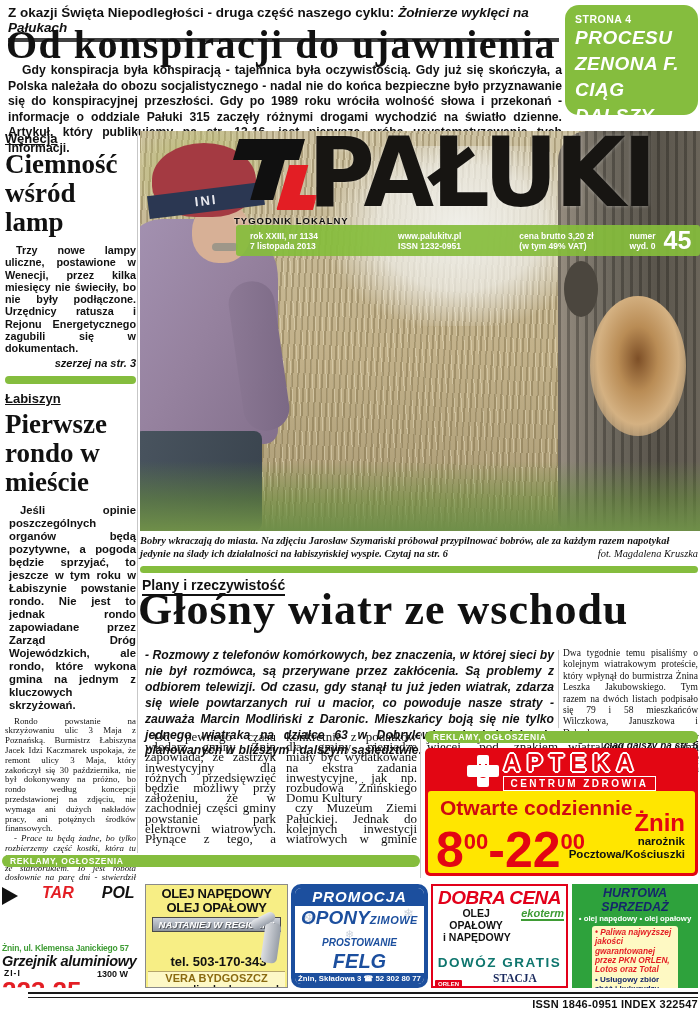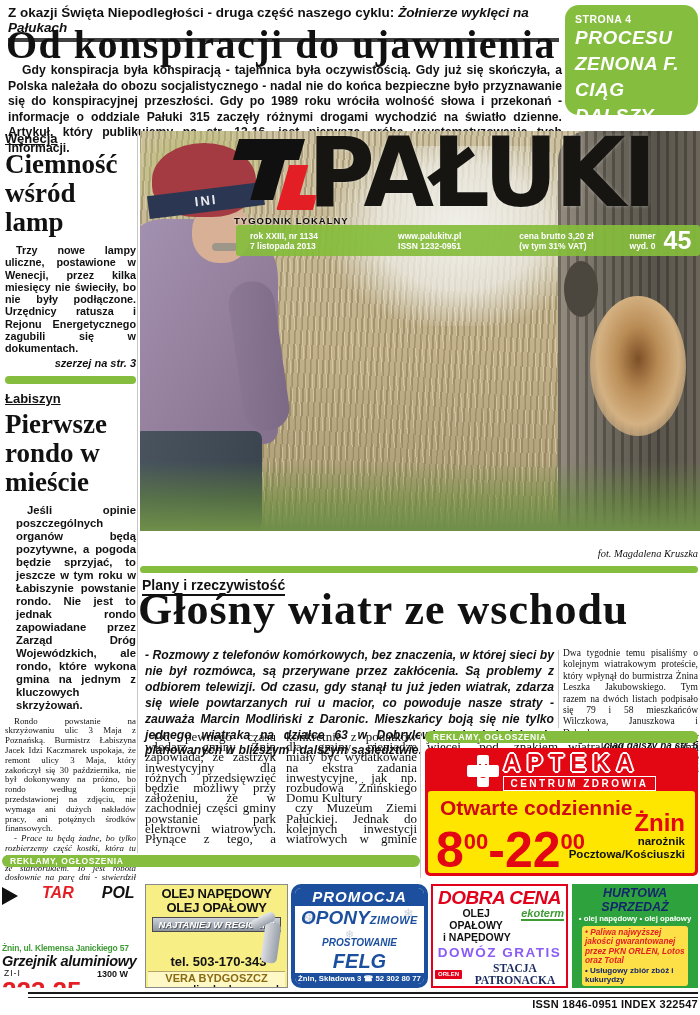--- a/index.html
+++ b/index.html
@@ -21,21 +21,21 @@
   
   .leftcol{left:5px;top:131px;width:131px;}
   .seclabel{font-weight:bold;font-size:13px;text-decoration:underline;margin:0 0 4px 0;}
   .lh2{font-family:"Liberation Serif",serif;font-weight:bold;font-size:27px;line-height:29px;
        margin:2px 0 7px 0;}
   .boldbody{font-size:10.8px;font-weight:bold;line-height:12.3px;text-align:justify;
             text-indent:11px;margin:0;}
   .more{font-weight:bold;font-style:italic;font-size:11px;text-align:right;margin:2px 0 0 0;}
   .greenbar{height:8px;background:#85bd3e;border-radius:4px;margin:7px 0;}
   .a2intro{font-size:11.3px;font-weight:bold;line-height:13px;text-align:justify;
-           text-indent:11px;margin:0 0 5px 11px;}
+           text-indent:11px;margin:0 0 5px 4px;}
   .serifbody p{font-family:"Liberation Serif",serif;font-size:8.9px;line-height:9.8px;
                text-align:justify;text-indent:9px;margin:0;}
   .serifbody p.quote{font-style:italic;}
   .vrule{width:1px;background:#c7c7c7;}
   
   .rekbar{background:#85bd3e;border-radius:6px;height:12px;color:#fff;font-size:8.5px;
           font-weight:bold;letter-spacing:.6px;line-height:12px;padding-left:8px;box-sizing:border-box;}
   
   .photo{left:140px;top:131px;width:560px;height:400px;overflow:hidden;background:#c9bd9b;}
   .ph-base{position:absolute;inset:0;background:linear-gradient(180deg,#cdc2a2 0%,#c2b18a 55%,#a99a74 100%);}
@@ -167,37 +167,37 @@
   .pr-felg{font-size:20px;}
   .pr-addr{background:#1c4f9e;color:#fff;font-weight:bold;font-size:7.8px;line-height:11px;}
   .pr-foot{background:#1c4f9e;display:flex;align-items:center;justify-content:center;gap:5px;
      padding:3px 0 4px 0;border-radius:0 0 5px 5px;}
   
   .dobra{left:431px;width:137px;background:#fff;border:2px solid #e2001a;text-align:center;padding:2px;}
   .dc-title{color:#e2001a;font-weight:bold;font-style:italic;font-size:19px;line-height:19px;letter-spacing:-.5px;}
   .dc-row{display:flex;justify-content:center;align-items:baseline;gap:4px;}
   .dc-p{font-size:10.5px;font-weight:bold;line-height:12px;}
   .dc-eko{color:#3f9c35;font-weight:bold;font-style:italic;font-size:11px;border-bottom:2px solid #3f9c35;}
-  .dc-gratis{color:#8b5cf6;font-weight:bold;font-size:13.5px;letter-spacing:1.5px;margin-top:2px;}
+  .dc-gratis{color:#0f766e;font-weight:bold;font-size:13.5px;letter-spacing:1.5px;margin-top:12px;}
   .dc-row2{display:flex;justify-content:center;align-items:center;gap:4px;margin-top:2px;}
   .orlen{background:#e2001a;color:#fff;font-size:6px;font-weight:bold;line-height:9px;
      padding:0 3px;border-radius:1px;}
   .dc-stacja{color:#1a2a5e;font-family:"Liberation Serif",serif;font-weight:bold;font-size:11.5px;}
   .dc-firm{color:#e2001a;font-weight:bold;font-size:14px;letter-spacing:.3px;margin-top:1px;}
   
   .paliw{left:572px;width:126px;background:#2ea23c;text-align:center;padding:2px;}
   .pw-title{color:#15276b;font-weight:bold;font-style:italic;font-size:12.5px;line-height:14px;}
   .pw-name{color:#ffe600;font-weight:bold;font-size:30px;line-height:28px;letter-spacing:2px;}
   .pw-sub{color:#fff;font-weight:bold;font-size:7.8px;line-height:10px;}
-  .pw-box{background:#fde047;border-radius:3px;margin:2px 8px;padding:2px 3px;text-align:left;}
+  .pw-box{background:#fef9c3;border-radius:3px;margin:2px 18px;padding:2px 3px;text-align:left;}
   .pw-n1{color:#e31e24;font-weight:bold;font-style:italic;font-size:8.3px;line-height:9.3px;margin:0;}
   .pw-n2{color:#15276b;font-weight:bold;font-size:8px;line-height:9px;margin:1px 0 0 0;}
   
   .footrule{left:28px;top:992px;width:670px;height:3px;border-top:2px solid #1a1a1a;border-bottom:1px solid #1a1a1a;}
-  .zi{left:4px;top:968px;font-size:8.5px;font-weight:normal;letter-spacing:1px;}
+  .zi{left:4px;top:968px;font-size:8.5px;font-weight:bold;letter-spacing:1px;}
   .issn{left:438px;top:998px;width:260px;font-size:11px;font-weight:bold;text-align:right;letter-spacing:.3px;}
 </style>
 </head>
 <body>
 
 <div>
 
   <div class="abs kicker">
     <span>Z okazji Święta Niepodległości - druga część naszego cyklu:</span>
     <span class="em">Żołnierze wyklęci na Pałukach</span>
@@ -261,31 +261,32 @@
       <div class="g">
         <div>rok XXIII, nr 1134</div>
         <div>7 listopada 2013</div>
       </div>
       <div class="g" style="margin-left:80px;">
         <div>www.palukitv.pl</div>
         <div>ISSN 1232-0951</div>
       </div>
       <div class="g" style="margin-left:58px;">
         <div>cena brutto 3,20 zł</div>
-        <div>(w tym 31% VAT)</div>
+        <div>(w tym 49% VAT)</div>
       </div>
       <div class="g" style="margin-left:36px;">
         <div>numer</div>
         <div>wyd. 0</div>
       </div>
       <div class="num45">45</div>
     </div>
   </div>
 
   <div class="abs caption">
+    <span>Bobry wkraczają do miasta. Na zdjęciu Jarosław Szymański próbował przypilnować bobrów, ale za każdym razem napotykał jedynie na ślady ich działalności na łabiszyńskiej wyspie. Czytaj na str. 6</span>
     <span class="credit">fot. Magdalena Kruszka</span>
   </div>
   <div class="abs capdiv"></div>
 
   <div class="abs seclabel2">Plany i rzeczywistość</div>
   <h1 class="abs headline2">Głośny wiatr ze wschodu</h1>
   <p class="abs lead">- Rozmowy z telefonów komórkowych, bez znaczenia, w której sieci by nie był rozmówca, są przerywane przez zakłócenia. Są problemy z odbiorem telewizji. Od czasu, gdy stanął tu już jeden wiatrak, zdarza się wiele powtarzanych rui u macior, co powoduje nasze straty - zauważa Marcin Modliński z Daronic. Mieszkańcy boją się nie tylko jednego wiatraka na działce 63 w Dobrylewie, ale i kolejnych, planowanych w bliższym i dalszym sąsiedztwie.</p>
   <div class="abs vrule" style="left:558px;top:650px;height:78px;"></div>
   <div class="abs sidecol">
     <div>Dwa tygodnie temu pisaliśmy o kolejnym wiatrakowym proteście, który wpłynął do burmistrza Żnina Leszka Jakubowskiego. Tym razem na dwóch listach podpisało się 79 i 58 mieszkańców Wilczkowa, Januszkowa i Dobrylewa.</div>

